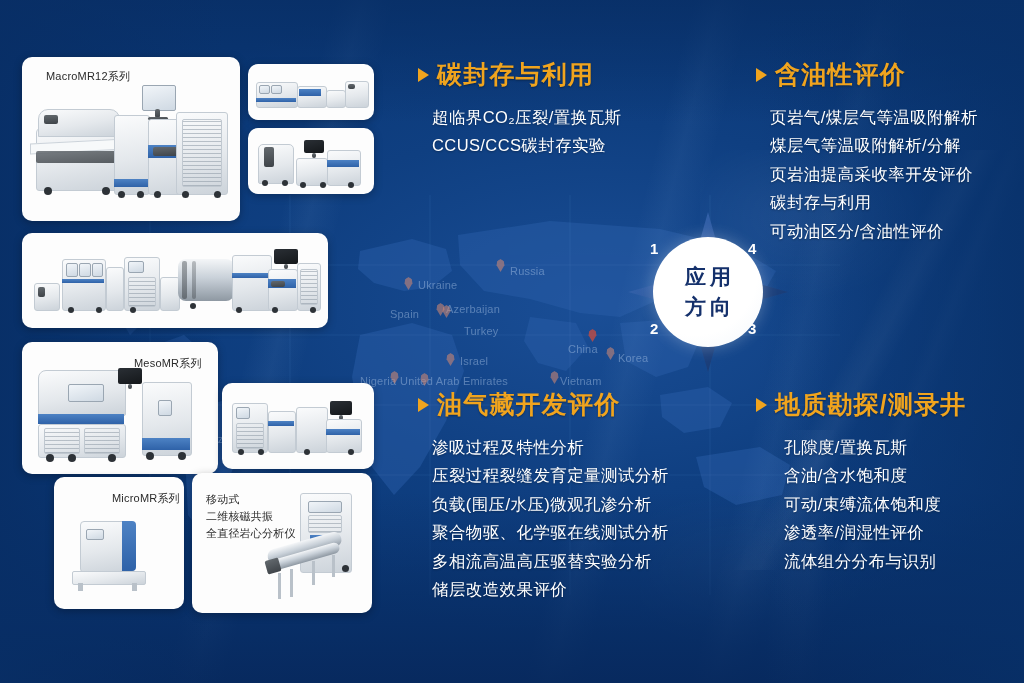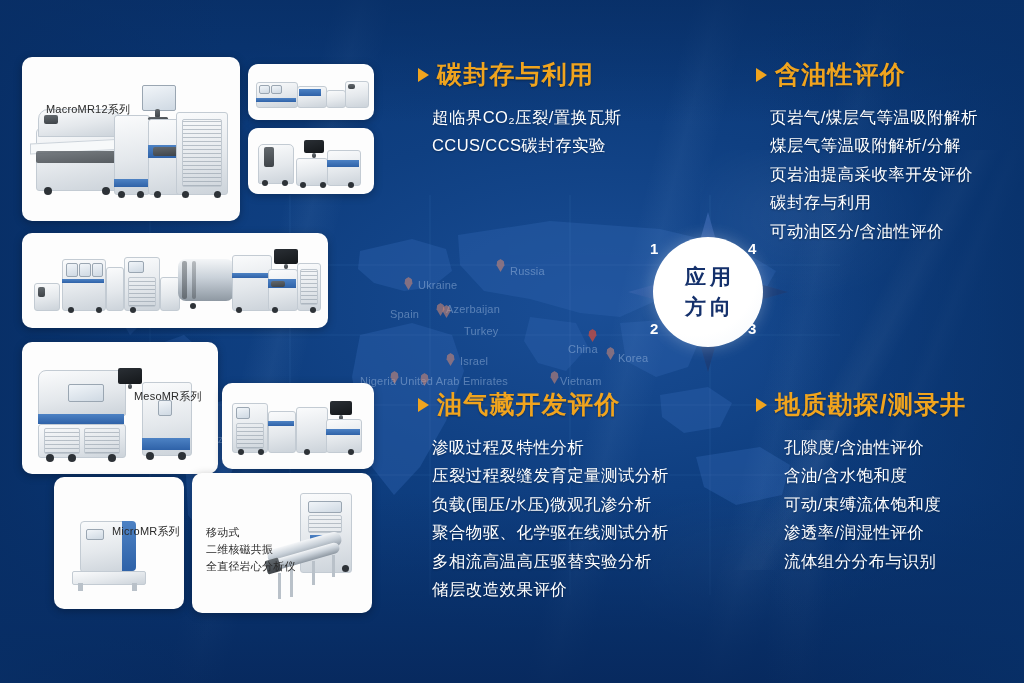--- a/index.html
+++ b/index.html
@@ -94,21 +94,20 @@
     box-shadow: 0 2px 9px rgba(0,0,0,.28);
     overflow: hidden;
   }
   .card-label {
     position: absolute;
     color: #2a2a2a;
     font-size: 11px;
     letter-spacing: .2px;
     white-space: nowrap;
     z-index: 4;
-    margin-top: 33px;
   }
   .card-label.multi { line-height: 1.55; }
 
   
   .m { position: absolute; }
   .m-body   { background: linear-gradient(170deg, #fafbfc 0%, #e4e8ec 55%, #ccd3da 100%);
               border: 1px solid #c3cbd3; border-radius: 3px; }
   .m-dark   { background: linear-gradient(175deg, #63696e, #3e4348); border-radius: 2px; }
   .m-blue   { background: linear-gradient(180deg, #4d82c4, #2f62a8); }
   .m-screen { background: linear-gradient(165deg, #f1f5f9, #cfd9e3); border: 1px solid #9aa6b2; border-radius: 2px; }
@@ -472,21 +471,21 @@
       <li>储层改造效果评价</li>
     </ul>
   </div>
 
   <div class="block" style="left:756px; top:388px;">
     <div class="block-head">
       <span class="tri"></span>
       <span>地质勘探/测录井</span>
     </div>
     <ul class="block-list" style="padding-left:28px;">
-      <li>孔隙度/含油性评价</li>
+      <li>孔隙度/置换瓦斯</li>
       <li>含油/含水饱和度</li>
       <li>可动/束缚流体饱和度</li>
       <li>渗透率/润湿性评价</li>
       <li>流体组分分布与识别</li>
     </ul>
   </div>
 
 </div>
 
 </body></html>

